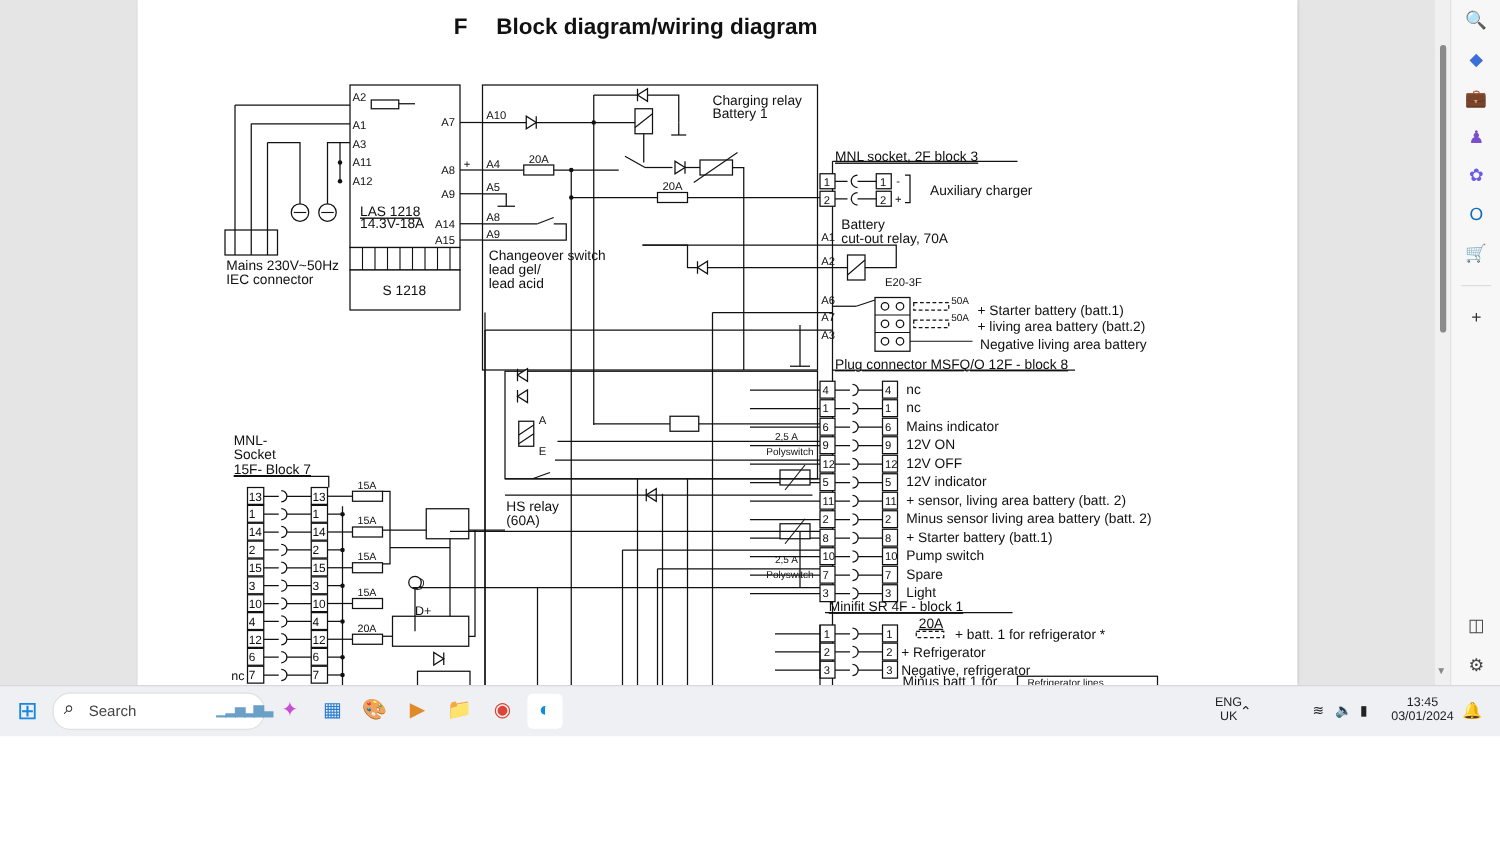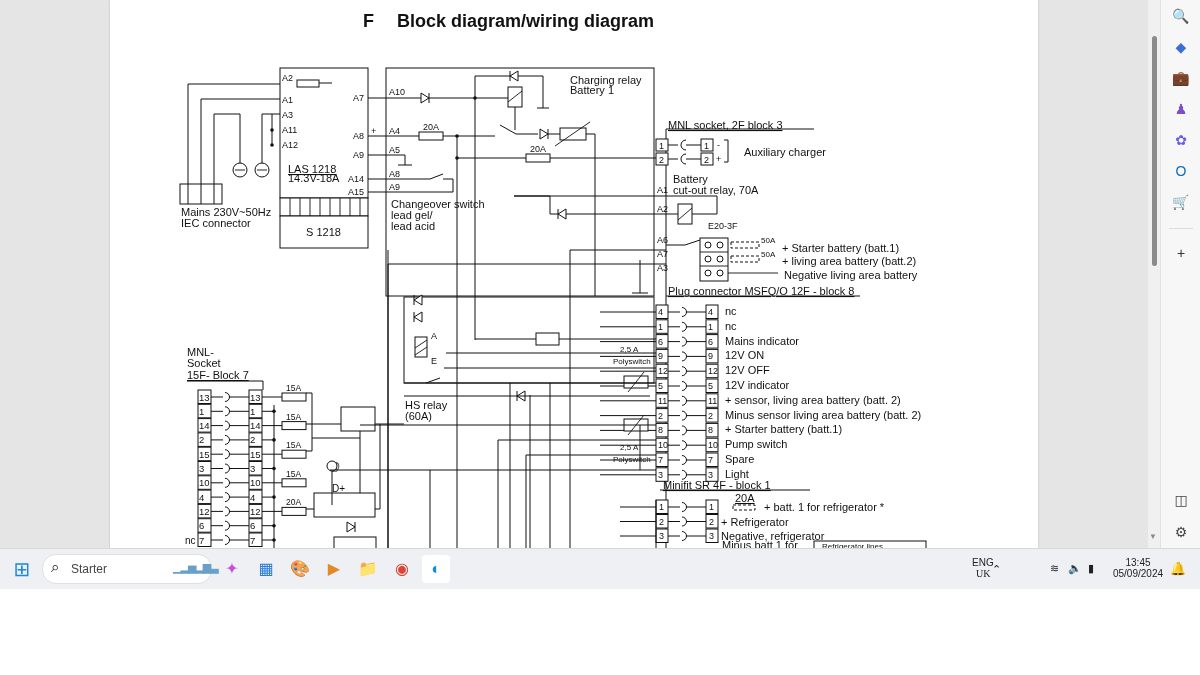--- a/index.html
+++ b/index.html
@@ -505,38 +505,38 @@
   <div id="sb-sep"></div>
   <div class="sb-icon" style="top:243px;color:#333;">+</div>
   <div class="sb-icon" style="top:490px;color:#444;">◫</div>
   <div class="sb-icon" style="top:522px;color:#444;">⚙</div>
 </div>
 
 <div id="taskbar">
   <div class="tb-btn" style="left:8px;color:#1a88e0;font-size:20px;">⊞</div>
   <div id="tb-search">
     <span id="tb-search-icon">⌕</span>
-    <span id="tb-search-text">Starter</span>
+    <span id="tb-search-text">Search</span>
     <span id="tb-search-deco">▁▂▅▂▆▃</span>
   </div>
   <div id="tb-apps">
       <div class="tb-btn" style="left: 218px; color: rgb(199, 79, 216);">✦</div>
       <div class="tb-btn" style="left: 252px; color: rgb(43, 124, 211);">▦</div>
       <div class="tb-btn" style="left: 286px; color: rgb(58, 160, 201);">🎨</div>
       <div class="tb-btn" style="left: 320px; color: rgb(224, 138, 42);">▶</div>
       <div class="tb-btn" style="left: 354px; color: rgb(242, 181, 49);">📁</div>
       <div class="tb-btn" style="left: 388px; color: rgb(219, 68, 55);">◉</div>
       <div class="tb-btn" style="left: 422px; color: rgb(12, 143, 214); background: rgb(255, 255, 255); border-radius: 4px;">◐</div>
     </div>
   <div class="tray" style="left:992px;top:14px;font-size:11px;">⌃</div>
   <div class="tray" style="left:972px;top:8px;">
     <div>ENG</div>
-    <div style="padding-left:4px;font-family:Liberation Serif, serif;">UK</div>
+    <div style="padding-left:4px;">UK</div>
   </div>
   <div class="tray" style="left:1050px;top:13px;font-size:11px;">≋</div>
   <div class="tray" style="left:1068px;top:13px;font-size:11px;">🔈</div>
   <div class="tray" style="left:1088px;top:13px;font-size:11px;">▮</div>
   <div class="tray" style="left:1112px;top:8px;text-align:center;width:52px;">
     <div>13:45</div>
-    <div>05/09/2024</div>
+    <div>03/01/2024</div>
   </div>
   <div class="tray" style="left:1170px;top:12px;font-size:13px;">🔔</div>
 </div>
 
 </body></html>

